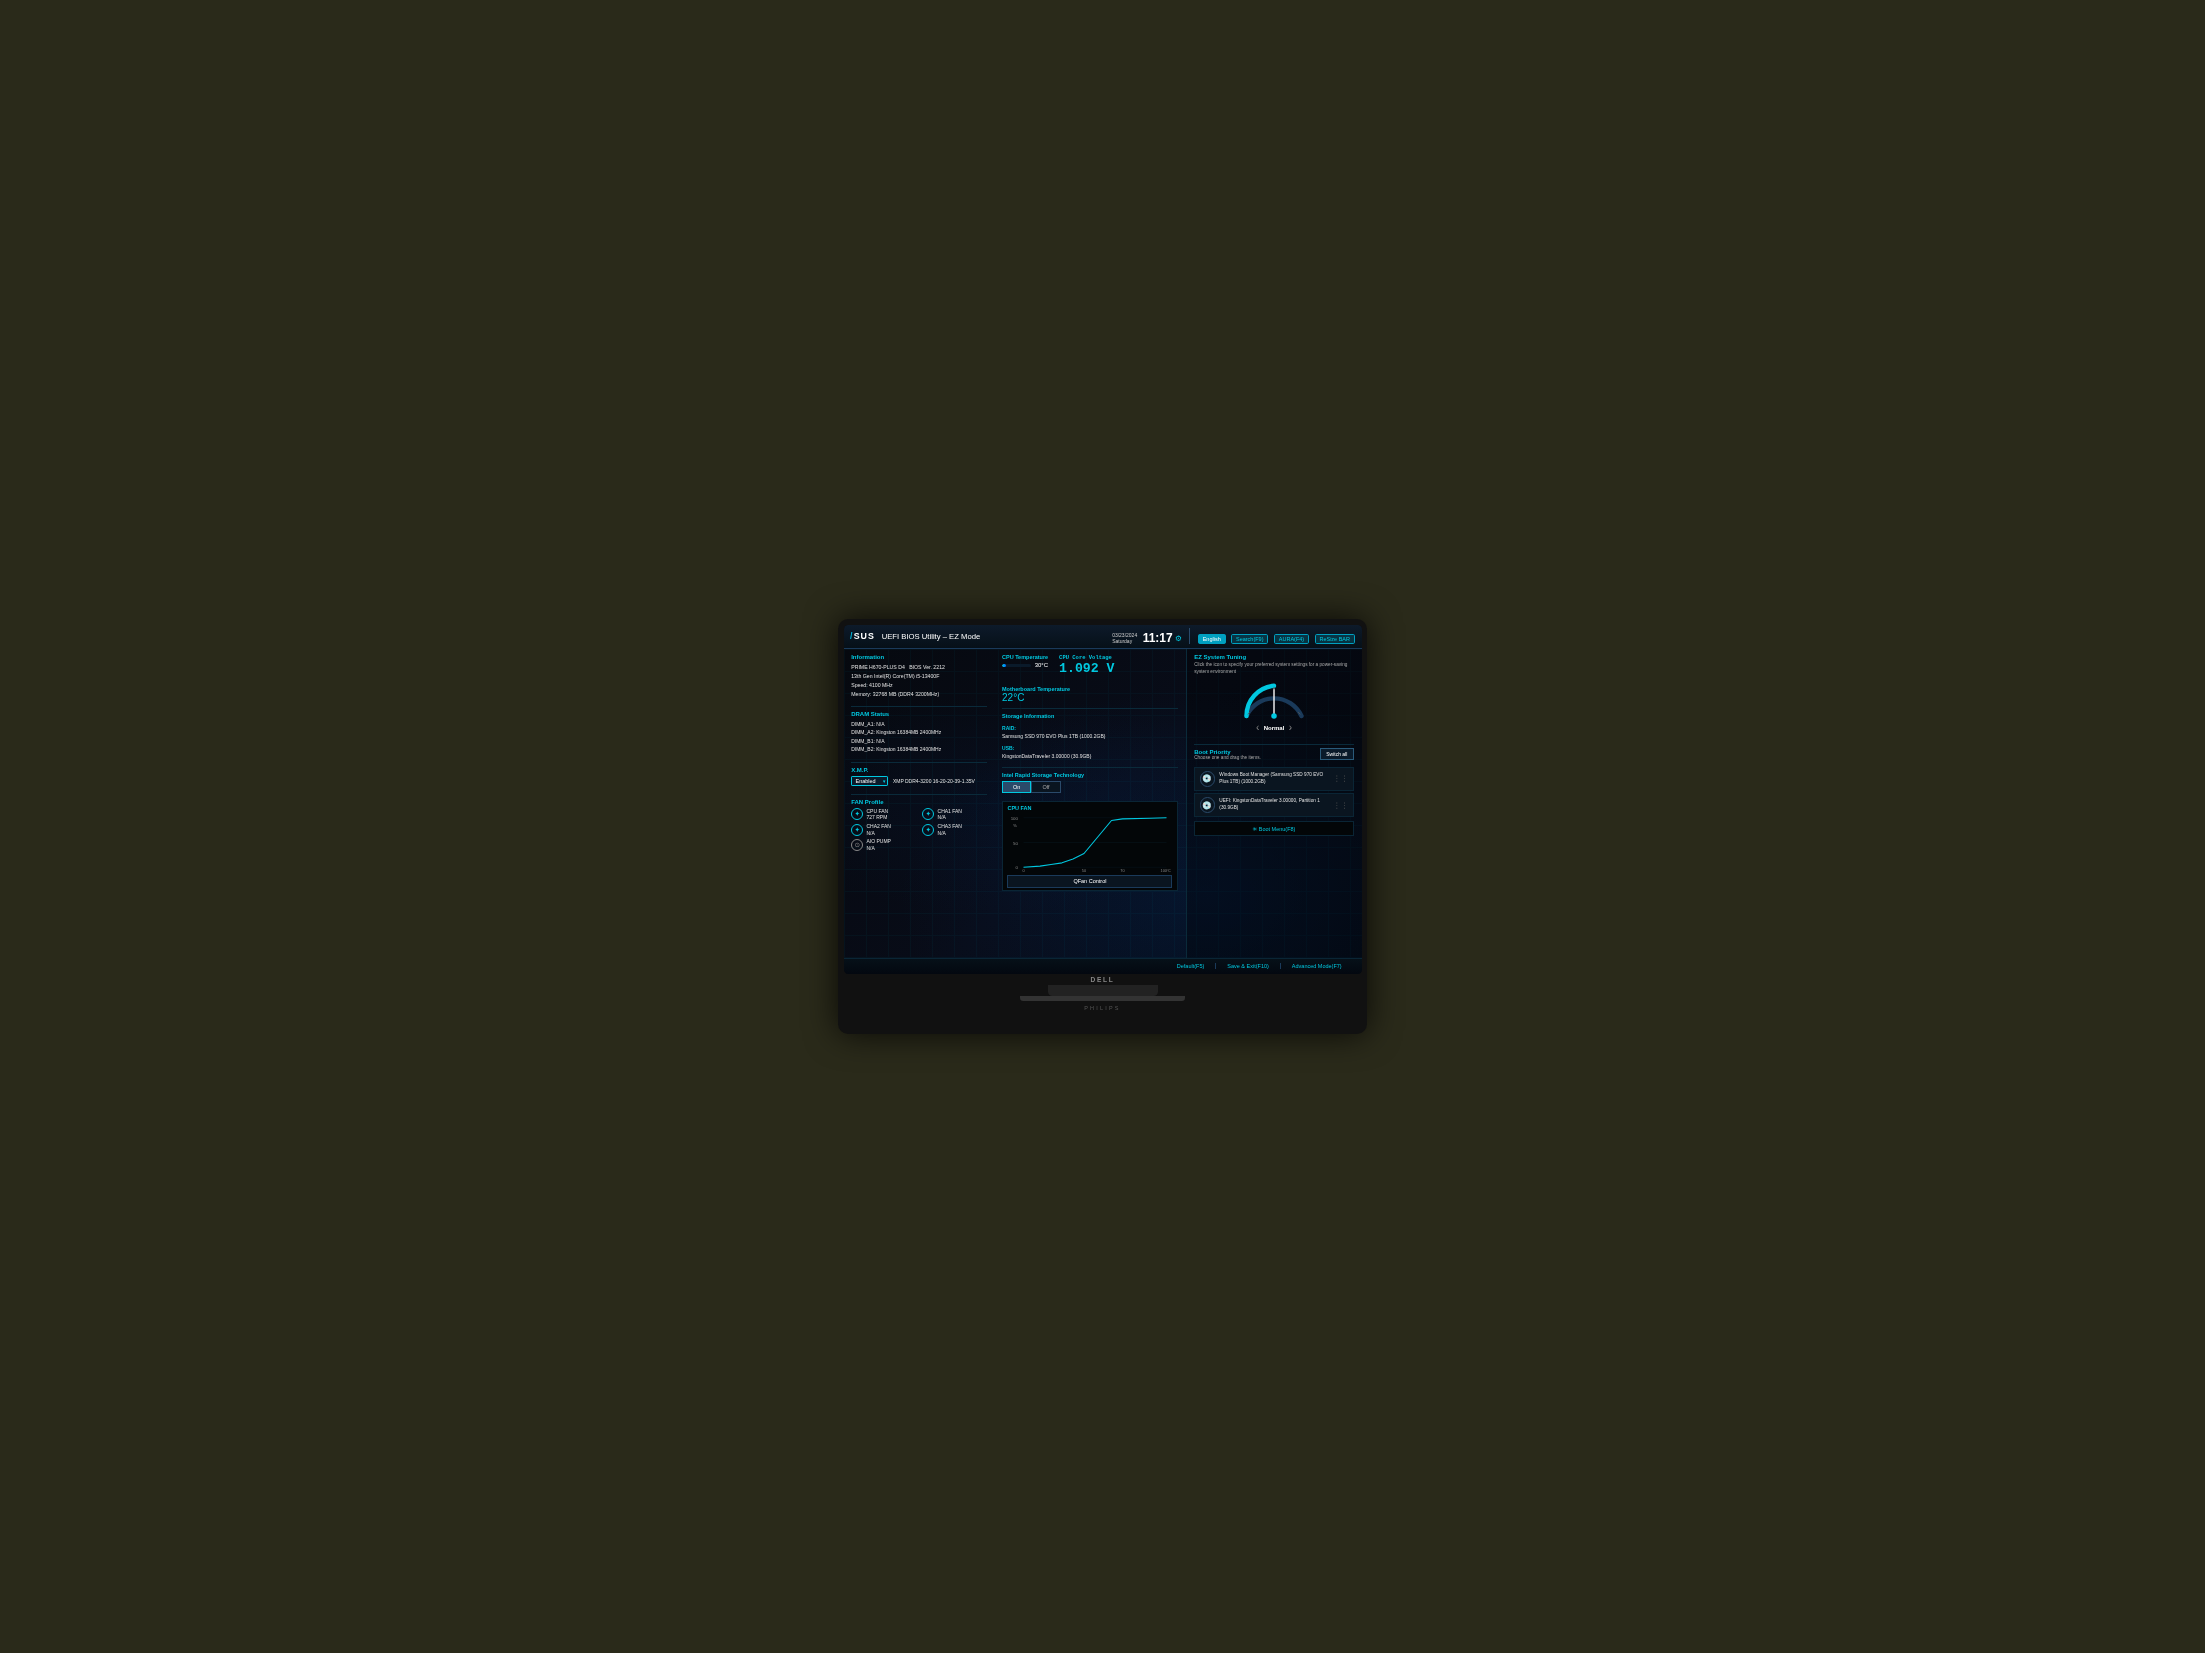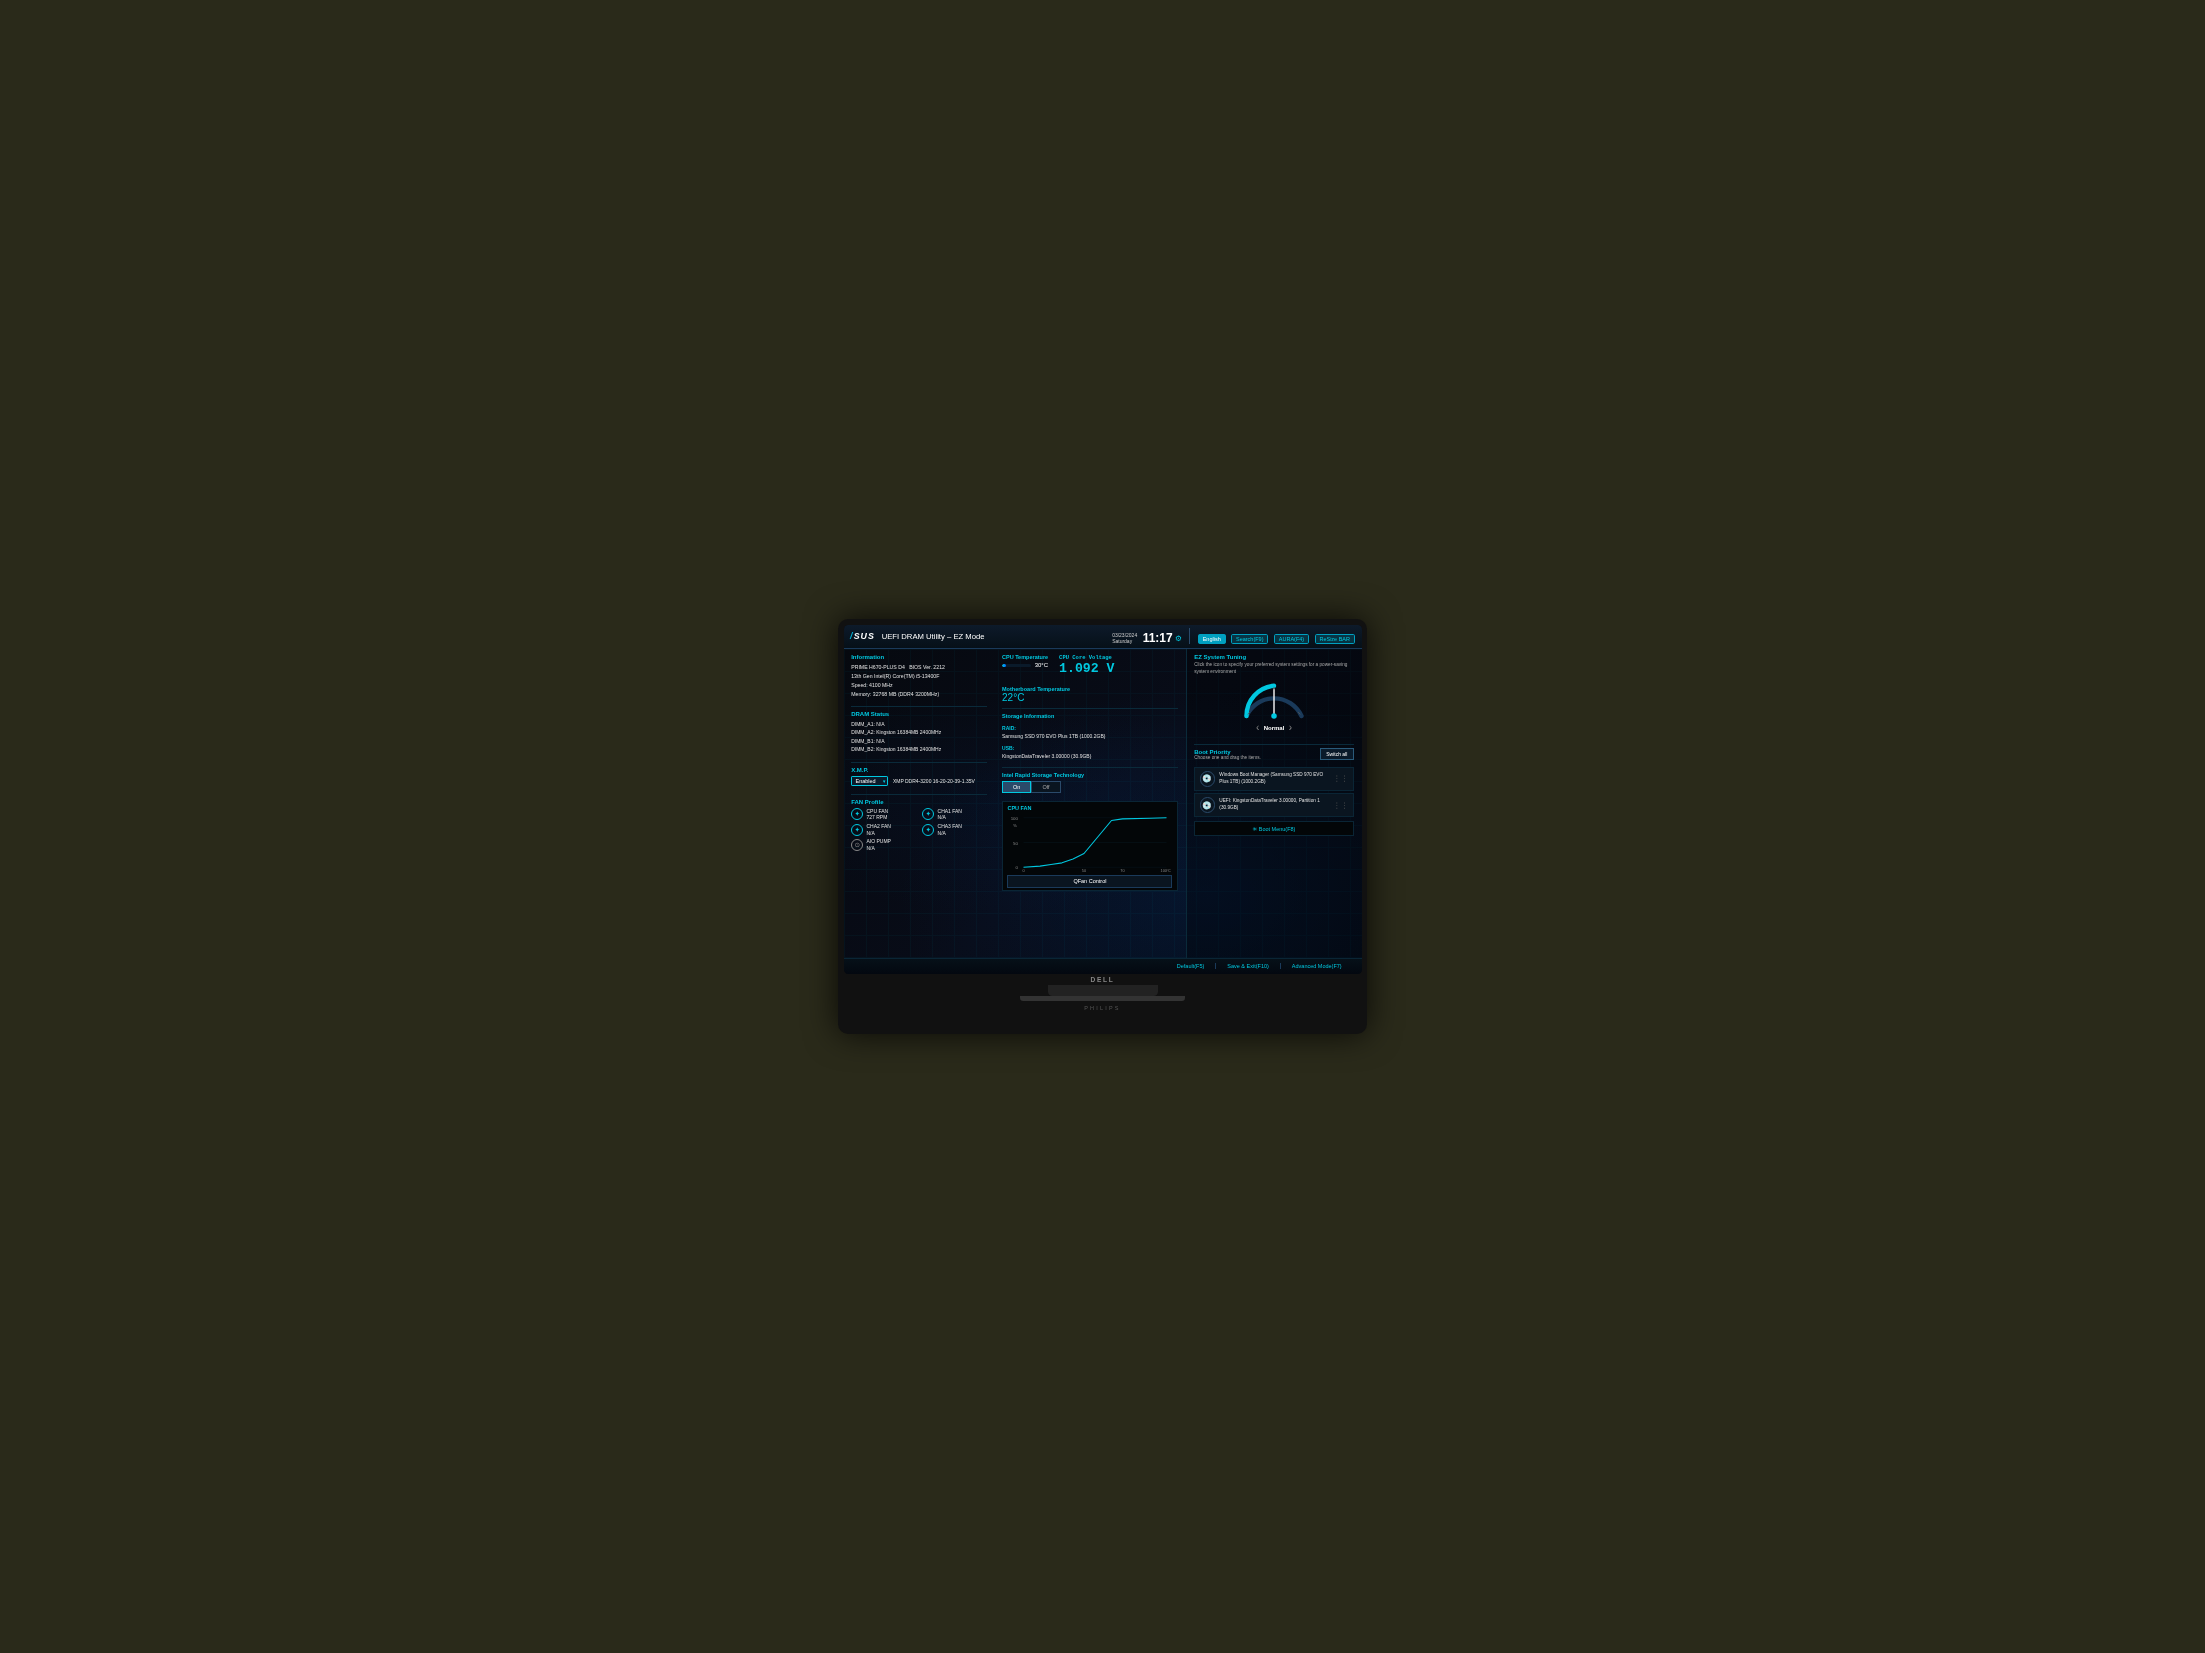--- a/index.html
+++ b/index.html
@@ -32,21 +32,20 @@
       padding: 3.3px 6.6px;
       display: flex;
       align-items: center;
       gap: 6.6px;
     }
     .asus-logo {
       color: #fff;
       font-weight: 900;
       font-size: 8.8px;
       letter-spacing: 1.1px;
-      font-style: italic;
       font-family: Arial, sans-serif;
     }
     .asus-logo span { color: #00b4d8; }
     .header-title {
       color: #fff;
       font-size: 7.7px;
       font-weight: 300;
       flex: 1;
     }
     .header-right {
@@ -429,21 +428,21 @@
 </head>
 <body>
 
 <div class="monitor-outer">
   <div class="monitor-screen">
 
     <div class="header-bar">
       <div class="asus-logo">
         <span>/</span>SUS
       </div>
-      <div class="header-title">UEFI DRAM Utility – EZ Mode</div>
+      <div class="header-title">UEFI BIOS Utility – EZ Mode</div>
       <div class="header-right">
         <div class="datetime-block">
           <span>03/23/2024</span>
           <span>Saturday</span>
         </div>
         <div class="time-row">
           <div class="time-big">11:17</div>
           <span class="gear-icon">⚙</span>
         </div>
         <div class="divider-v"></div>

